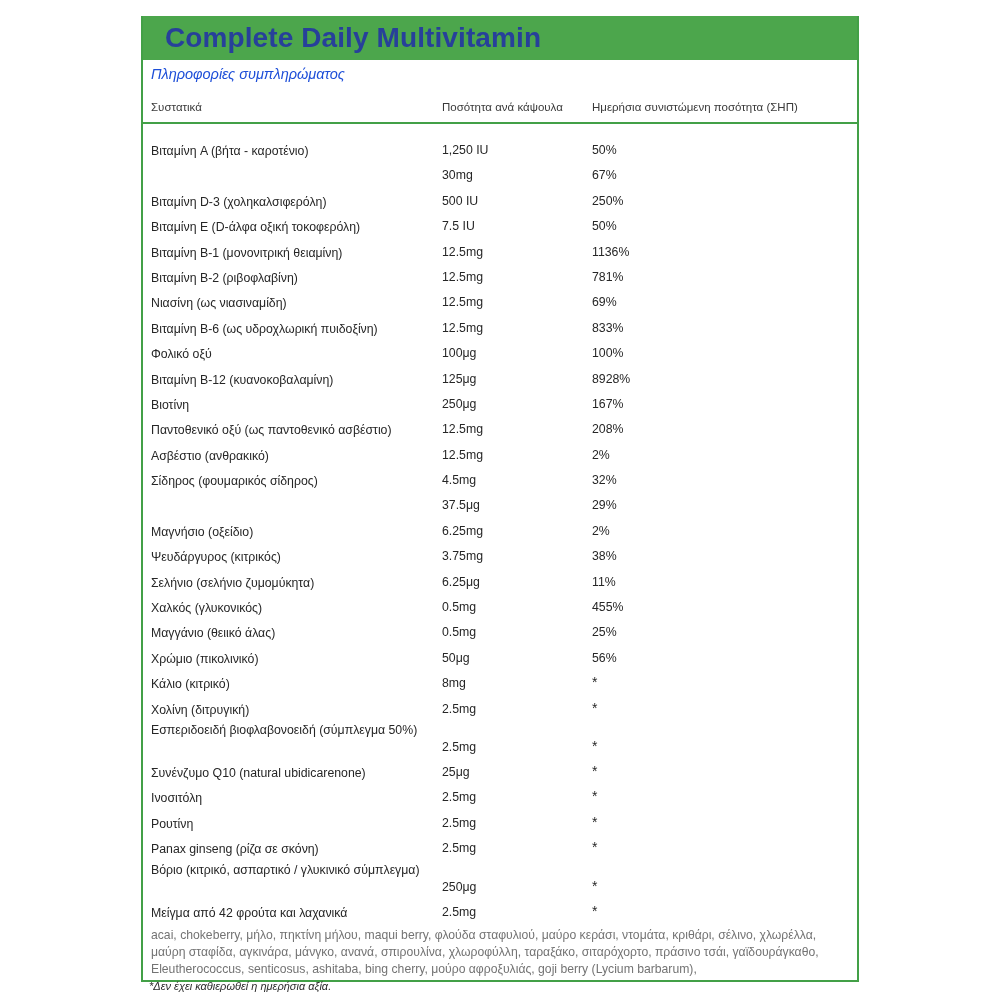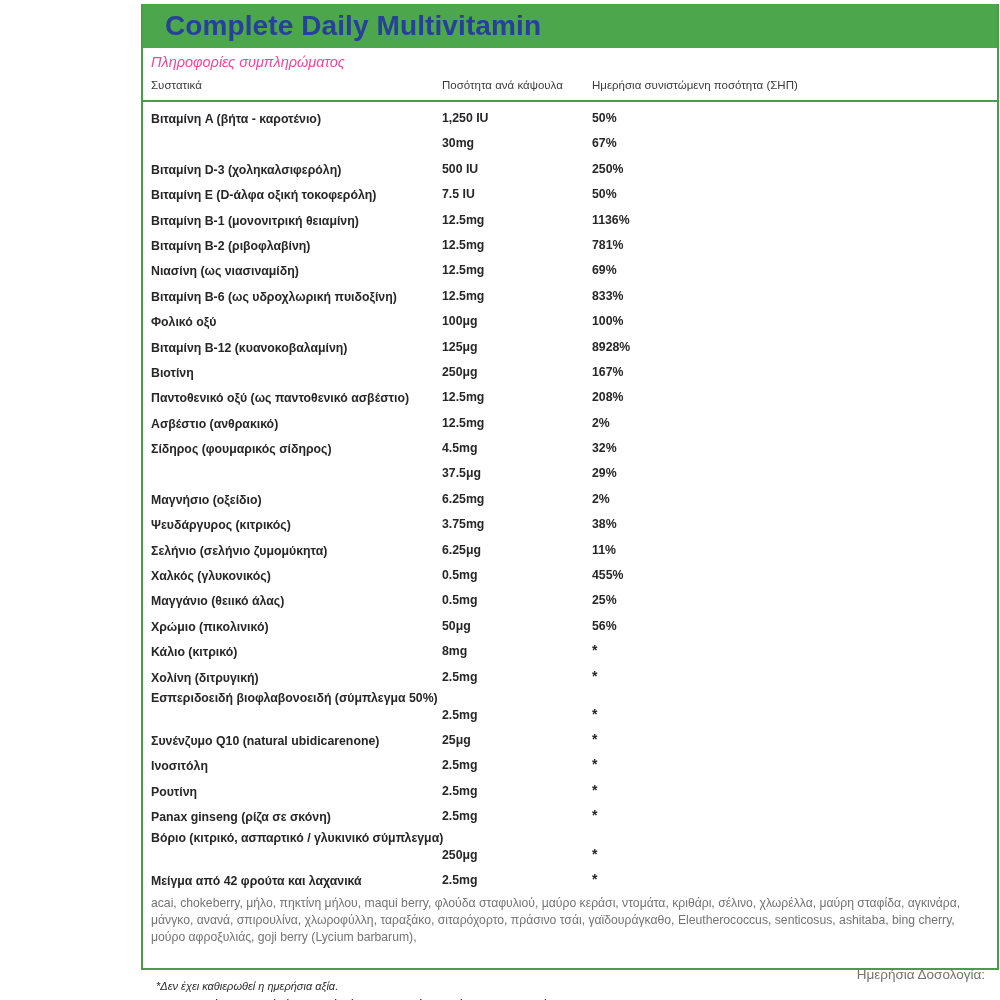--- a/index.html
+++ b/index.html
@@ -12,22 +12,22 @@
     height: 1000px;
     font-family: "Liberation Sans", "DejaVu Sans", sans-serif;
     overflow: hidden;
     position: relative;
   }
 
   
   #label-panel {
     position: absolute;
     left: 141px;
-    top: 4px;
-    width: 858px;
+    top: 16px;
+    width: 718px;
     height: 966px;
     box-sizing: border-box;
     border: 2px solid #43a047;
     border-top: none;
     background: #ffffff;
   }
 
   
   #title-band {
     background: #4ca64c;
@@ -45,44 +45,43 @@
     white-space: nowrap;
   }
 
   
   #facts-header {
     padding: 5px 0 0 8px;
   }
   #facts-heading {
     font-size: 14.5px;
     font-style: italic;
-    color: #ec4899;
+    color: #1d4ed8;
     line-height: 19px;
   }
 
   
   #column-header-row {
     position: relative;
     height: 24px;
     border-bottom: 2px solid #43a047;
-    margin-top: 4px;
+    margin-top: 14px;
   }
   #column-header-row .col {
     position: absolute;
     top: 3px;
     font-size: 11.5px;
     color: #3a3a3a;
     white-space: nowrap;
   }
 
   
   #rows-area {
     position: relative;
-    padding-top: 4px;
-    font-weight: bold;
+    padding-top: 14px;
   }
   .frow {
     position: relative;
     height: 25.4px;
   }
   .frow.tall {
     height: 38px;
   }
   .frow .cell {
     position: absolute;
@@ -142,21 +141,21 @@
   
   #other-ingredients {
     padding: 14px 0 0 8px;
     font-size: 12.3px;
     color: #262626;
   }
 
   
   #footnote {
     position: absolute;
-    left: 156px;
+    left: 149px;
     top: 980px;
     font-size: 11px;
     font-style: italic;
     color: #2b2b2b;
   }
 </style>
 </head>
 <body>
 
 <div id="label-panel">

